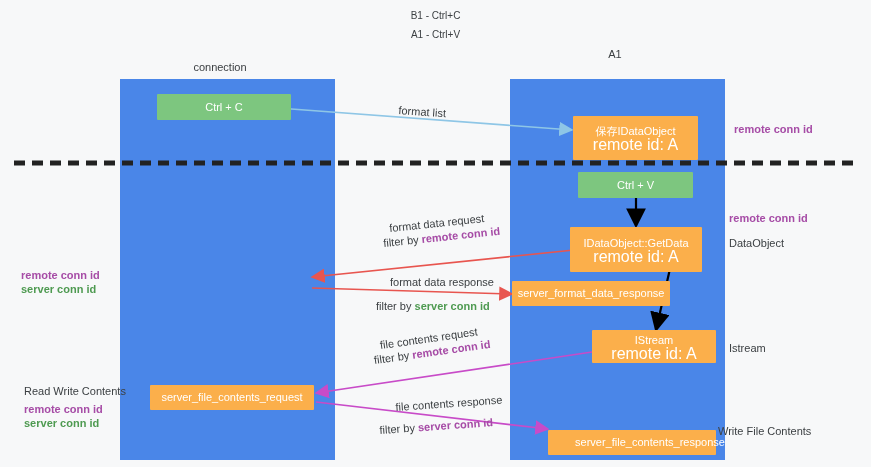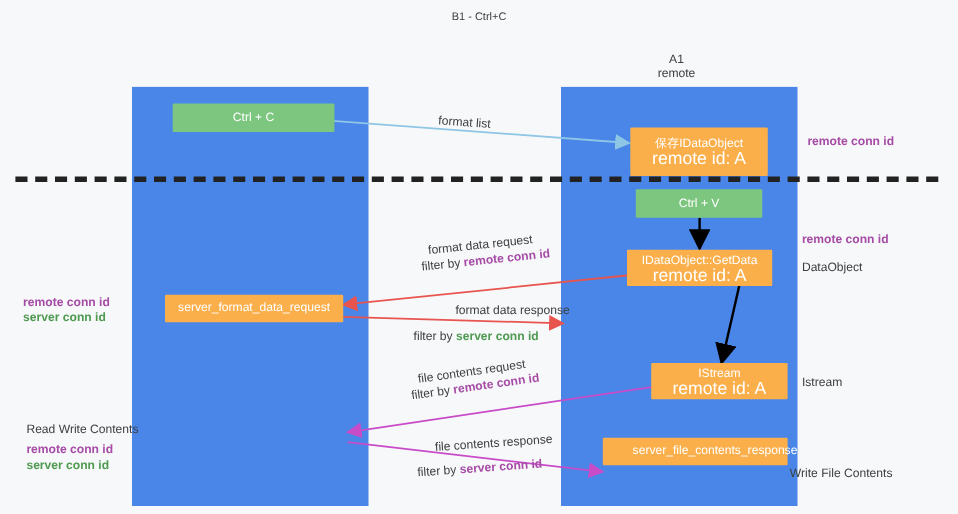--- a/index.html
+++ b/index.html
@@ -75,23 +75,24 @@
 
   .inline-purple{color:#a64ca6;font-weight:bold;}
   .inline-green{color:#4e9a51;font-weight:bold;}
 </style>
 </head>
 <body>
 
 <div id="stage">
 
   <div class="title" style="top:6px;">B1 - Ctrl+C</div>
+  <div class="title" style="top:25px;">A1 - Ctrl+V</div>
 
+  <div class="col-head" style="left:150px;top:61px;width:140px;">connection</div>
   <div class="col-head" style="left:545px;top:48px;width:140px;">A1</div>
-  <div class="col-head" style="left:545px;top:61px;width:140px;">remote</div>
 
   <div class="col-band" style="left:120px;top:79px;width:215px;height:381px;"></div>
   <div class="col-band" style="left:510px;top:79px;width:215px;height:381px;"></div>
 
   <svg class="layer" id="svg-layer" viewBox="0 0 871 467">
     <defs>
       <marker id="ah-blue" markerWidth="9" markerHeight="9" refX="8" refY="4.5" orient="auto">
         <path d="M0,0 L9,4.5 L0,9 z" fill="#8ec6e6"></path>
       </marker>
       <marker id="ah-black" markerWidth="9" markerHeight="9" refX="8" refY="4.5" orient="auto">
@@ -117,50 +118,53 @@
 
     <path d="M672,260 L656,330" stroke="#000000" stroke-width="2.2" fill="none" marker-end="url(#ah-black)"></path>
 
     <path d="M592,352 L316,393" stroke="#c84bc8" stroke-width="1.6" fill="none" marker-end="url(#ah-magenta)"></path>
 
     <path d="M316,402 L548,429" stroke="#c84bc8" stroke-width="1.6" fill="none" marker-end="url(#ah-magenta)"></path>
   </svg>
 
   <div class="layer" id="box-layer">
 
-    <div class="node green" style="left:157px;top:94px;width:147px;height:26px;">
+    <div class="node green" style="left:157px;top:94px;width:134px;height:26px;">
       <div>Ctrl + C</div>
     </div>
 
     <div class="node orange" style="left:573px;top:116px;width:125px;height:44px;">
       <div>保存IDataObject</div>
       <div class="l2">remote id: A</div>
     </div>
 
     <div class="node green" style="left:578px;top:172px;width:115px;height:26px;">
       <div>Ctrl + V</div>
     </div>
 
-    <div class="node orange" style="left:570px;top:227px;width:132px;height:33px;">
+    <div class="node orange" style="left:570px;top:227px;width:132px;height:45px;">
       <div>IDataObject::GetData</div>
       <div class="l2">remote id: A</div>
     </div>
 
-    <div class="node orange" style="left:150px;top:268px;width:162px;height:25px;">
-      <div>server_format_data_request</div>
+
+    <div class="node orange" style="left:512px;top:281px;width:158px;height:25px;">
+      <div>server_format_data_response</div>
     </div>
-
 
     <div class="node orange" style="left:592px;top:330px;width:124px;height:33px;">
       <div>IStream</div>
       <div class="l2">remote id: A</div>
     </div>
 
+    <div class="node orange" style="left:150px;top:385px;width:164px;height:25px;">
+      <div>server_file_contents_request</div>
+    </div>
 
-    <div class="node orange" style="left:548px;top:398px;width:168px;height:25px;padding-left:36px;">
+    <div class="node orange" style="left:548px;top:430px;width:168px;height:25px;padding-left:36px;">
       <div>server_file_contents_response</div>
     </div>
 
   </div>
 
   <div class="layer" id="label-layer" style="pointer-events:none;">
 
     <div class="lbl rot" style="left:398px;top:103px;transform:rotate(4deg);">format list</div>
 
     <div class="lbl purple" style="left:734px;top:122px;">remote conn id</div>
@@ -171,21 +175,21 @@
 
     <div class="lbl purple" style="left:21px;top:268px;">remote conn id</div>
     <div class="lbl green" style="left:21px;top:282px;">server conn id</div>
     <div class="lbl" style="left:24px;top:384px;">Read Write Contents</div>
     <div class="lbl purple" style="left:24px;top:402px;">remote conn id</div>
     <div class="lbl green" style="left:24px;top:416px;">server conn id</div>
 
     <div class="lbl rot" style="left:390px;top:221px;transform:rotate(-6deg);">format data request</div>
     <div class="lbl rot" style="left:384px;top:236px;transform:rotate(-6deg);"><span>filter by </span><span class="inline-purple">remote conn id</span></div>
 
-    <div class="lbl" style="left:390px;top:275px;margin-left:24px;">format data response</div>
+    <div class="lbl" style="left:390px;top:275px;">format data response</div>
     <div class="lbl" style="left:376px;top:299px;"><span>filter by </span><span class="inline-green">server conn id</span></div>
 
     <div class="lbl rot" style="left:381px;top:338px;transform:rotate(-8deg);">file contents request</div>
     <div class="lbl rot" style="left:375px;top:353px;transform:rotate(-8deg);"><span>filter by </span><span class="inline-purple">remote conn id</span></div>
 
     <div class="lbl rot" style="left:396px;top:400px;transform:rotate(-4deg);">file contents response</div>
     <div class="lbl rot" style="left:380px;top:423px;transform:rotate(-4deg);"><span>filter by </span><span class="inline-purple">server conn id</span></div>
 
   </div>
 

